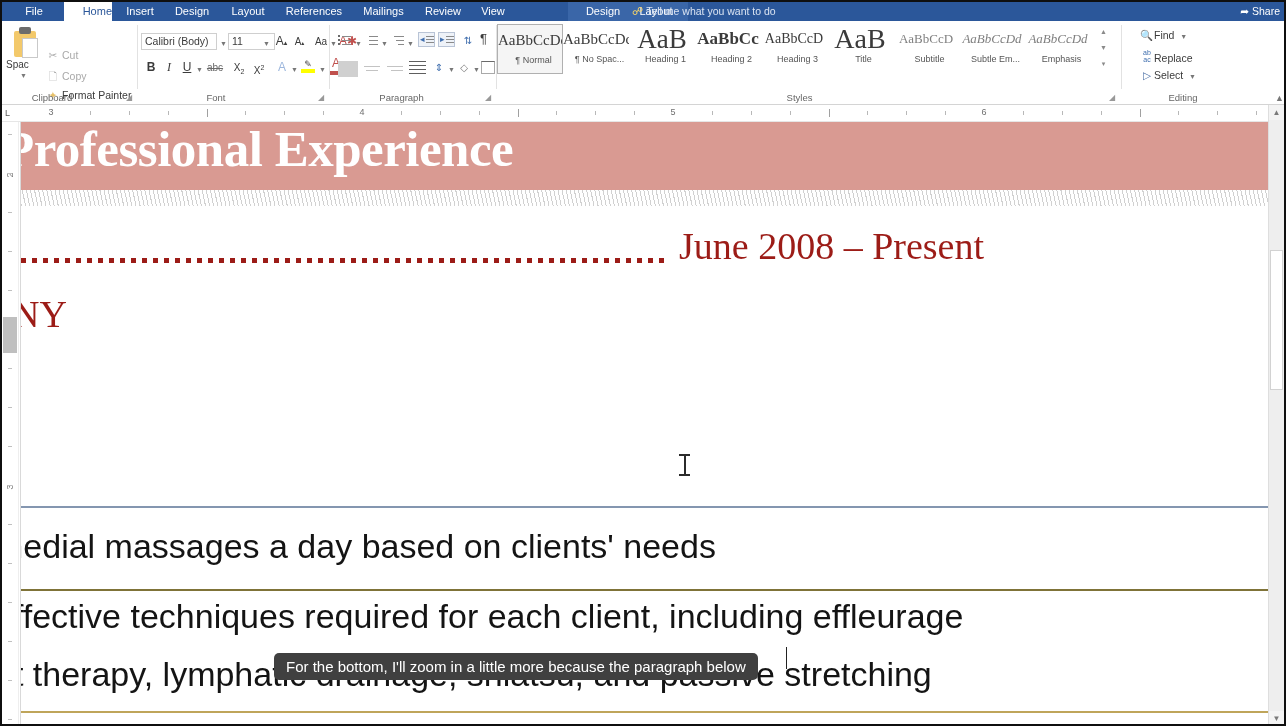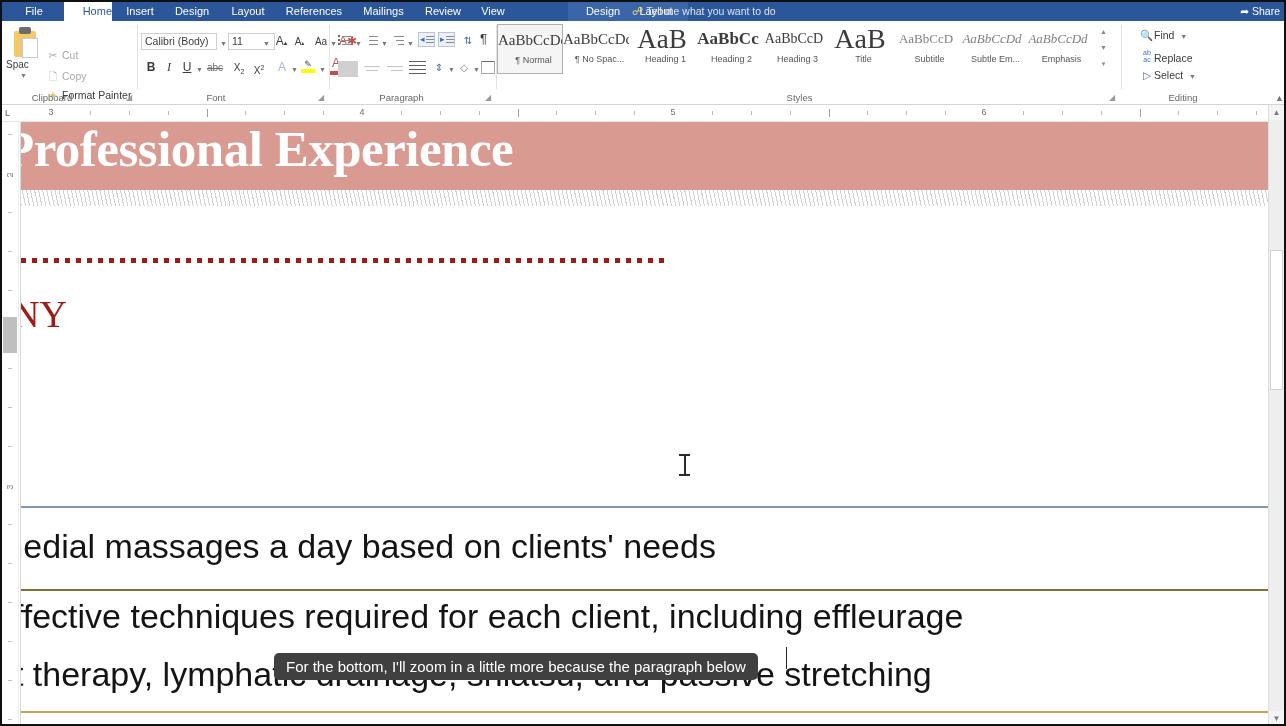--- a/index.html
+++ b/index.html
@@ -526,20 +526,21 @@
     <div class="leftthumb"></div>
   </div>
 
   <div class="page">
     <div class="hdrband"></div>
     <div class="hdrtext">Professional Experience</div>
     <div class="hatch"></div>
 
     <div class="leaderrow">
       <div class="leaderdots"></div>
+      <div class="daterange">June 2008 – Present</div>
     </div>
 
     <div class="cityline">, NY</div>
 
     <div id="rules-host">
         <div class="hr" style="top: 384px; background: rgb(132, 150, 176);"></div>
         <div class="hr" style="top: 467px; background: rgb(127, 115, 56);"></div>
         <div class="hr" style="top: 589px; background: rgb(191, 165, 90);"></div>
       </div>
     <div id="body-host">

